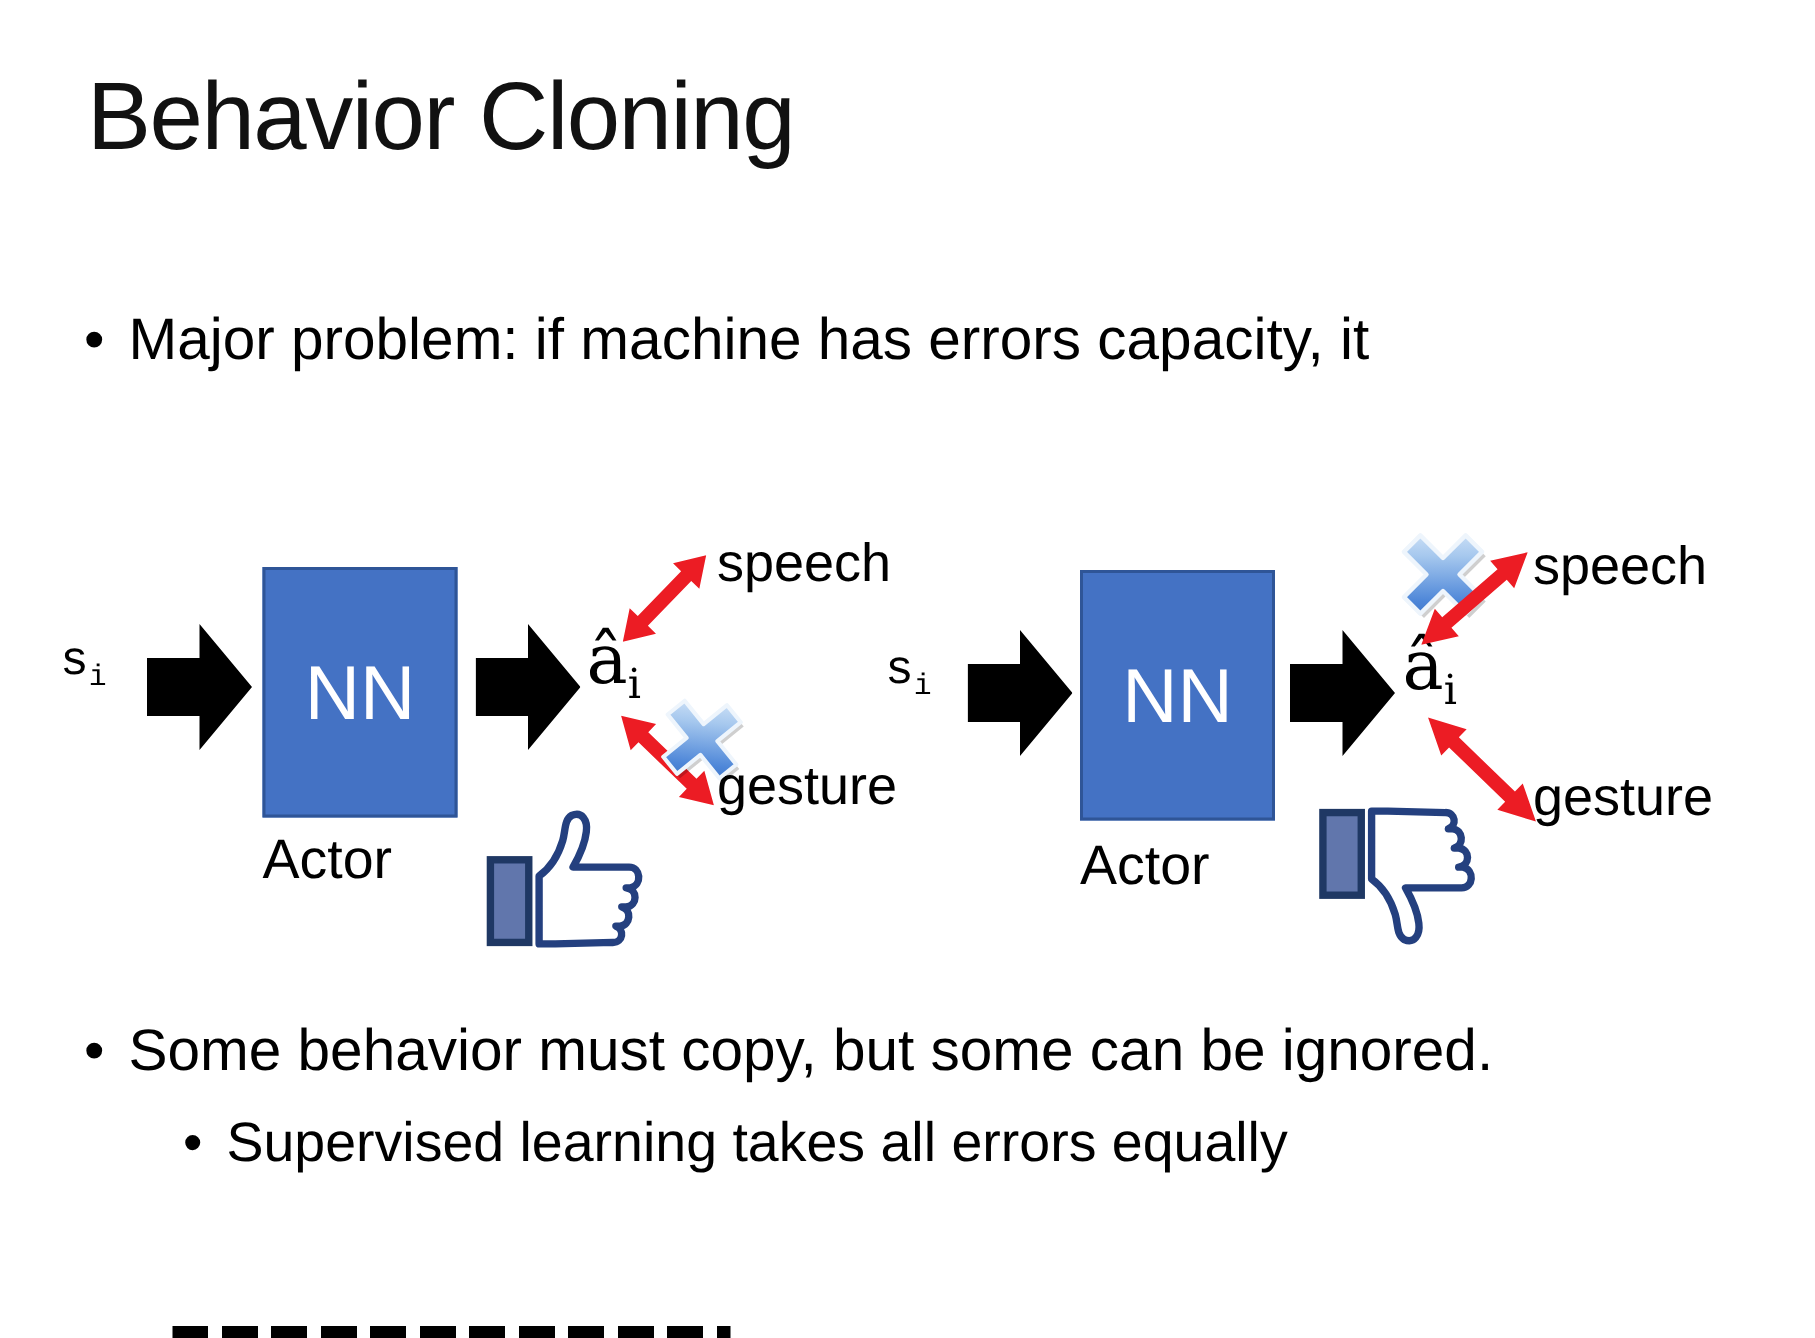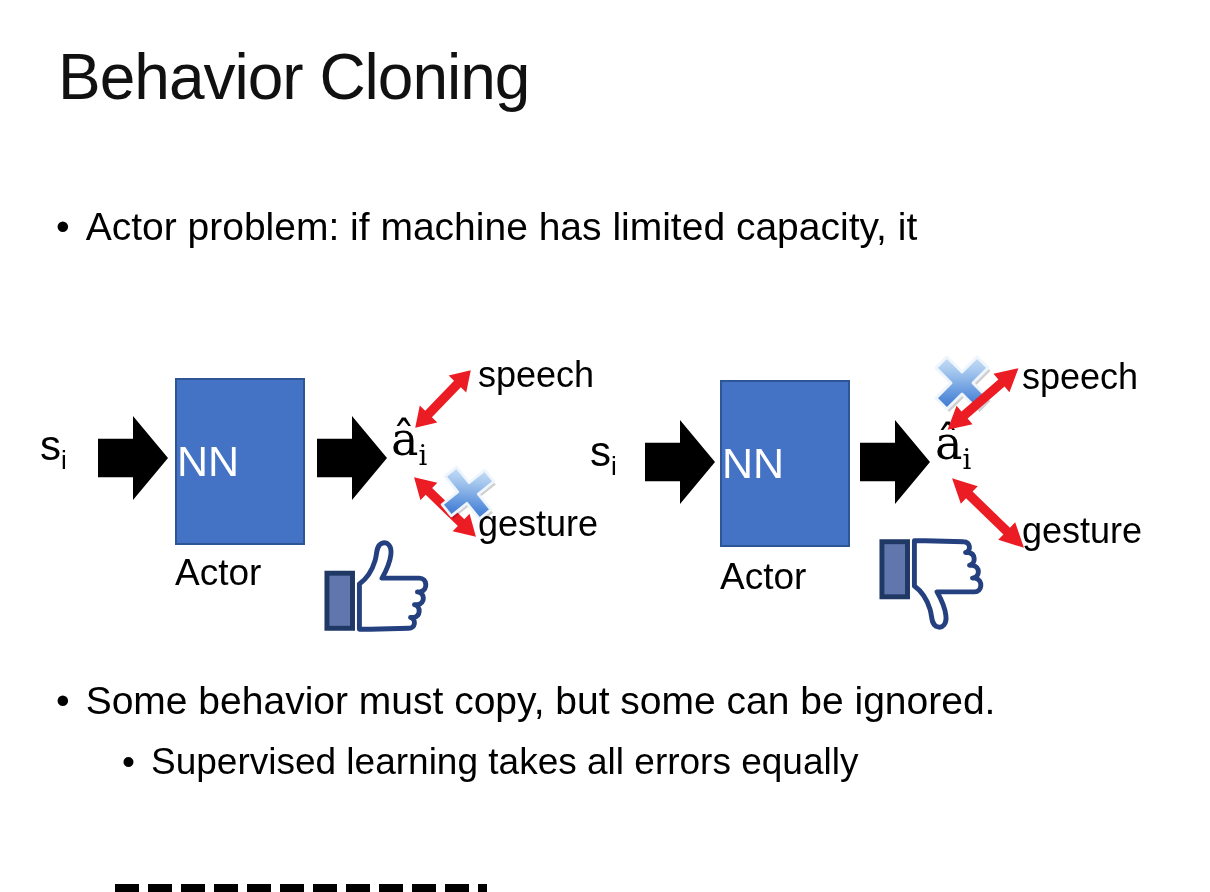--- a/index.html
+++ b/index.html
@@ -12,35 +12,35 @@
   .bullet{position:absolute;display:flex;gap:16px;font-size:39px;line-height:53px;}
   .bullet .dot{flex:0 0 auto;}
   #bullet1{left:56px;top:200px;width:1040px;}
   #bullet2{left:56px;top:674px;width:1120px;}
   #subbullet{left:122px;top:737px;font-size:37px;line-height:50px;}
 
   .diagram{position:absolute;top:340px;width:640px;height:312px;}
   #diagram-1{left:0;}
   #diagram-2{left:545px;}
 
-  .sig{position:absolute;font-size:42px;}
+  .sig{position:absolute;font-size:32px;font-family:Liberation Mono, monospace;}
   .sig sub{font-size:0.62em;}
   #diagram-1 .sig{left:40px;top:82px;}
   #diagram-2 .sig{left:45px;top:88px;}
 
   .block-arrow{position:absolute;width:70px;height:84px;background:#000;
     clip-path:polygon(0 27%,50% 27%,50% 0,100% 50%,50% 100%,50% 73%,0 73%);}
   #diagram-1 .arrow-in{left:98px;top:76px;}
   #diagram-1 .arrow-out{left:317px;top:76px;}
   #diagram-2 .arrow-in{left:100px;top:80px;}
   #diagram-2 .arrow-out{left:315px;top:80px;}
 
   .nn-box{position:absolute;width:130px;height:167px;background:#4472C4;border:2px solid #2F5597;
-    box-sizing:border-box;display:flex;align-items:center;justify-content:flex-start;
-    color:#fff;font-size:43px;}
+    box-sizing:border-box;display:flex;align-items:center;justify-content:center;
+    color:#fff;font-size:51px;}
   #diagram-1 .nn-box{left:175px;top:38px;}
   #diagram-2 .nn-box{left:175px;top:40px;}
 
   .ahat{position:absolute;font-family:"DejaVu Serif",serif;font-size:46px;}
   .ahat sub{font-size:0.6em;}
   #diagram-1 .ahat{left:391px;top:72px;}
   #diagram-2 .ahat{left:390px;top:76px;}
 
   .actor{position:absolute;width:130px;text-align:left;font-size:37px;}
   #diagram-1 .actor{left:175px;top:212px;}
@@ -100,21 +100,21 @@
                  L93,72 C100,74 99,84 92,85 L89,85 C95,87 94,96 87,96 L48,97 Z" fill="#ffffff" stroke="#24407F" stroke-width="5" stroke-linejoin="round"></path>
       </g>
     </defs>
   </svg>
 
   <div class="title">Behavior Cloning</div>
 
   <div class="bullet" id="bullet1">
     <span class="dot">•</span>
     <span class="btext">
-      <span style="display:block;">Actor problem: if machine has limited capacity, it</span>
+      <span style="display:block;">Major problem: if machine has errors capacity, it</span>
     </span>
   </div>
 
   <div class="diagram" id="diagram-1">
     <div class="sig">
       <span>s</span><sub>i</sub>
     </div>
     <div class="block-arrow arrow-in"></div>
     <div class="nn-box">
       <span>NN</span>

